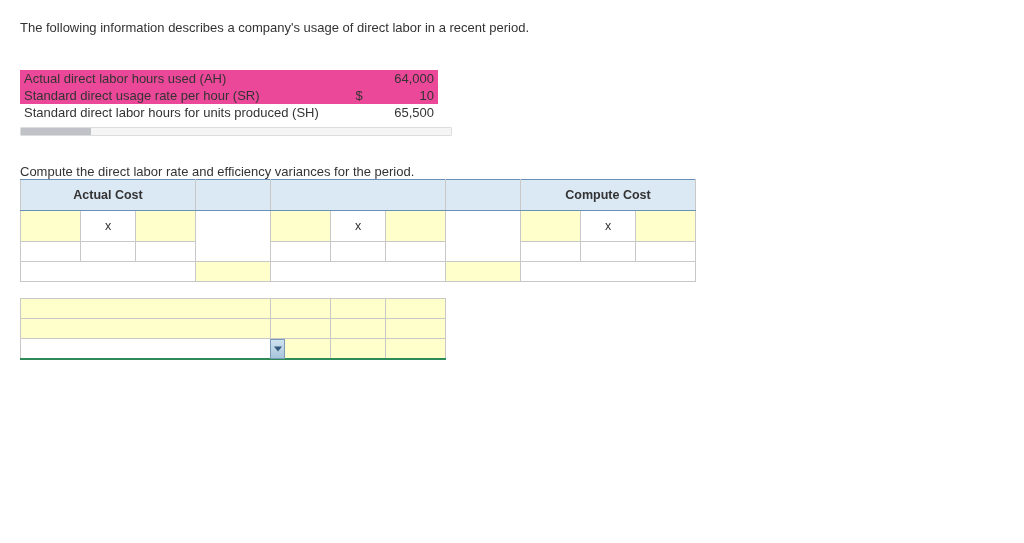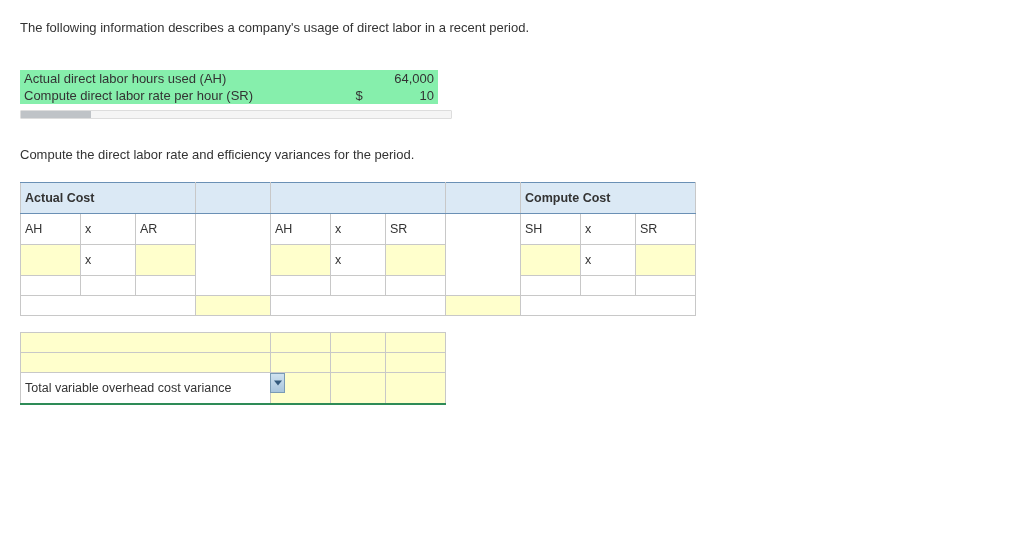--- a/index.html
+++ b/index.html
@@ -11,41 +11,42 @@
   }
   .intro { margin-bottom: 35px; }
   .info-table {
     border-collapse: collapse;
     margin-bottom: 6px;
   }
   .info-table td { padding: 1px 4px; }
   .info-table .label { width: 320px; }
   .info-table .currency { text-align: center; width: 14px; }
   .info-table .num { text-align: right; width: 60px; margin-top: 45px; }
-  .alt { background: #86efac; }
+  .alt { background: #ec4899; }
   .scrollbar-fake {
     width: 430px; height: 7px; background: #f5f5f5;
     border: 1px solid #ddd; border-radius: 1px;
     margin-top: 4px; margin-bottom: 28px;
     position: relative;
   }
   .scrollbar-fake::before {
     content: ""; position: absolute; left: 0; top: 0;
     width: 70px; height: 100%; background: #bfc3c7;
   }
-  .compute { margin-bottom: 20px; }
+  .compute { }
 
   .sheet {
     border-collapse: collapse;
     table-layout: fixed;
   }
   .sheet td, .sheet th {
     border: 1px solid #c8c8c8;
     height: 20px;
     padding: 8px 4px;
+    text-align: center;
     font-weight: normal;
     font-size: 12.5px;
     box-sizing: border-box;
   }
   .sheet .hdr {
     background: #dbe9f5;
     font-weight: bold;
     border-top: 1px solid #6a90b5;
     border-bottom: 1px solid #6a90b5;
   }
@@ -98,23 +99,28 @@
 <div class="intro">The following information describes a company's usage of direct labor in a recent period.</div>
 
 <table class="info-table">
   <tbody>
       <tr class="alt">
     <td class="label">Actual direct labor hours used (AH)</td>
     <td class="currency"></td>
     <td class="num">64,000</td>
   </tr>
   <tr class="alt">
-    <td class="label">Compute direct labor rate per hour (SR)</td>
+    <td class="label">Standard direct usage rate per hour (SR)</td>
     <td class="currency">$</td>
     <td class="num">10</td>
+  </tr>
+  <tr>
+    <td class="label">Standard direct labor hours for units produced (SH)</td>
+    <td class="currency"></td>
+    <td class="num">65,500</td>
   </tr>
 </tbody>
   </table>
 <div class="scrollbar-fake"></div>
 
 <div class="compute">Compute the direct labor rate and efficiency variances for the period.</div>
 
 <table class="sheet">
   <colgroup>
     <col class="c-ah">
@@ -132,33 +138,20 @@
 
   <tbody>
       <tr>
     <td class="hdr" colspan="3">Actual Cost</td>
     <td class="hdr-empty"></td>
     <td class="hdr-empty" colspan="3"></td>
     <td class="hdr-empty"></td>
     <td class="hdr" colspan="3">Compute Cost</td>
   </tr>
 
-  <tr>
-    <td>AH</td>
-    <td>x</td>
-    <td>AR</td>
-    <td class="sep"></td>
-    <td>AH</td>
-    <td>x</td>
-    <td>SR</td>
-    <td class="sep"></td>
-    <td>SH</td>
-    <td>x</td>
-    <td>SR</td>
-  </tr>
 
   <tr>
     <td class="ylw"></td>
     <td>x</td>
     <td class="ylw"></td>
     <td class="sep"></td>
     <td class="ylw"></td>
     <td>x</td>
     <td class="ylw"></td>
     <td class="sep"></td>
@@ -202,21 +195,20 @@
   </tr>
   <tr>
     <td class="ylw wide-left" colspan="4"></td>
     <td class="ylw"></td>
     <td class="ylw"></td>
     <td class="ylw"></td>
     <td colspan="4" class="noborder"></td>
   </tr>
   <tr class="green-border">
     <td class="dd-cell" colspan="4">
-      <span>Total variable overhead cost variance</span>
       <span class="dd-arrow">
         <svg viewBox="0 0 10 6">
               <path d="M0 0 L5 6 L10 0 Z" fill="#335a7d"></path>
             </svg>
       </span>
     </td>
     <td class="ylw"></td>
     <td class="ylw"></td>
     <td class="ylw"></td>
     <td colspan="4" class="noborder"></td>

